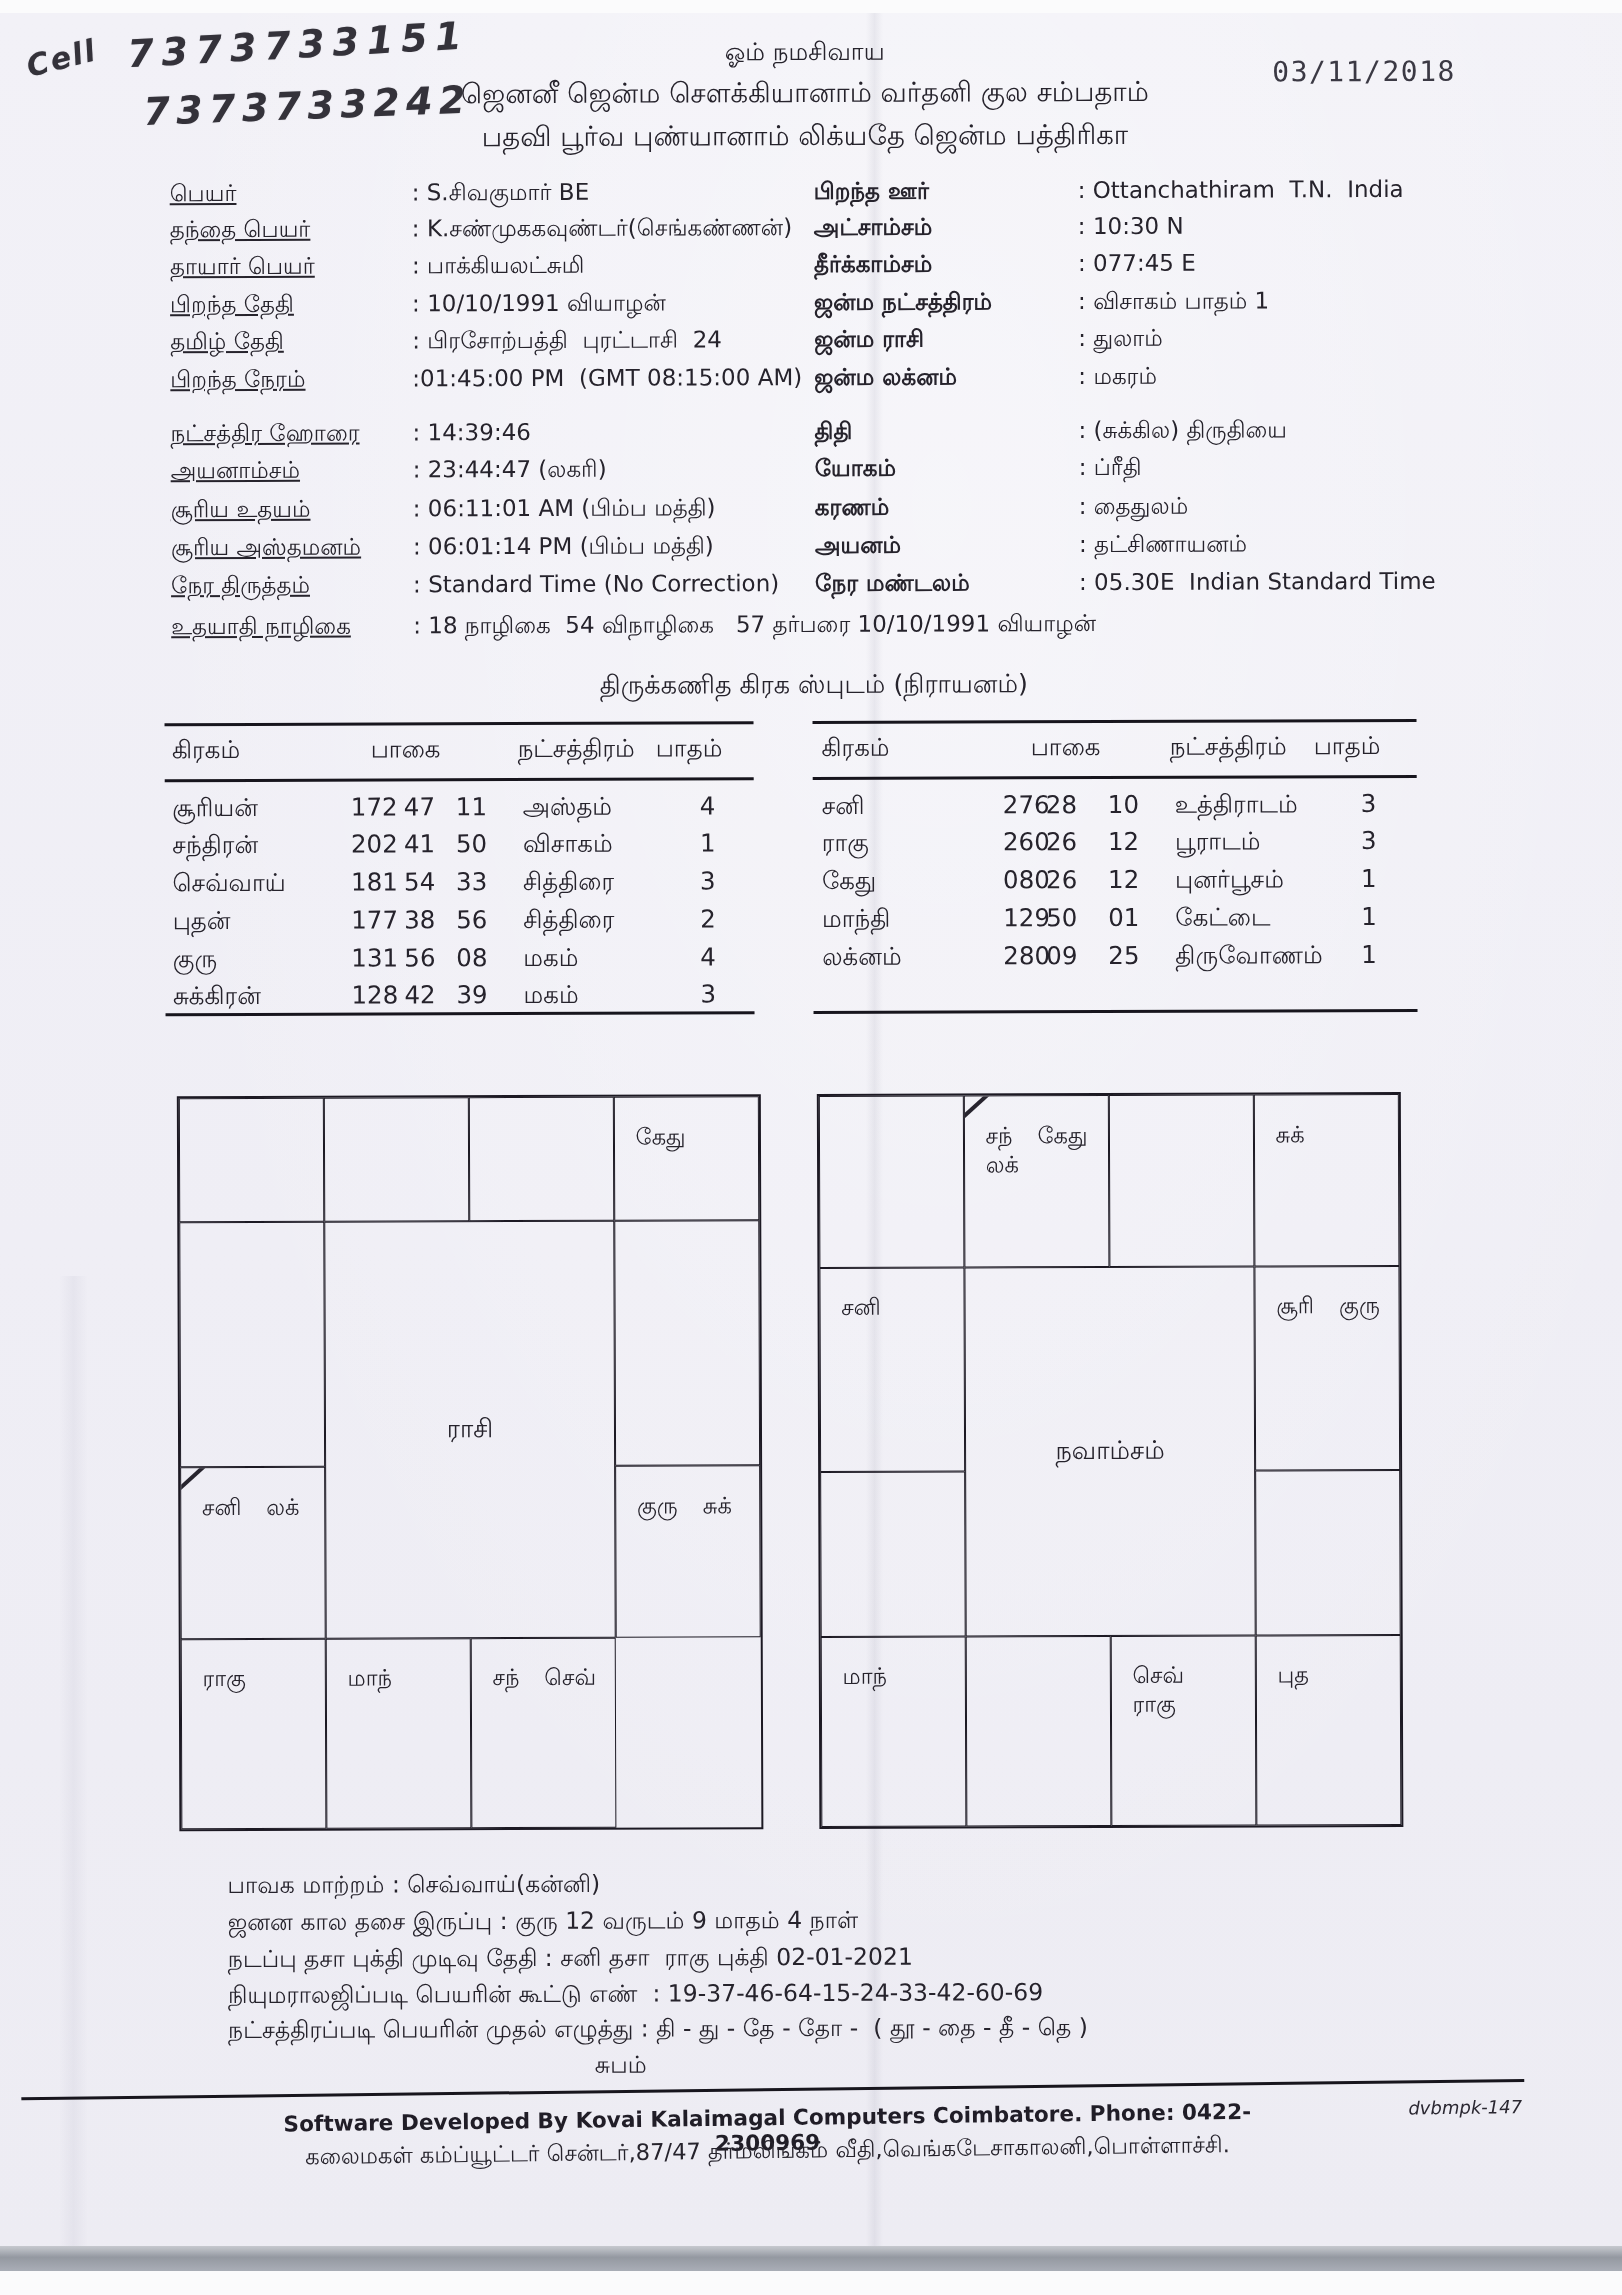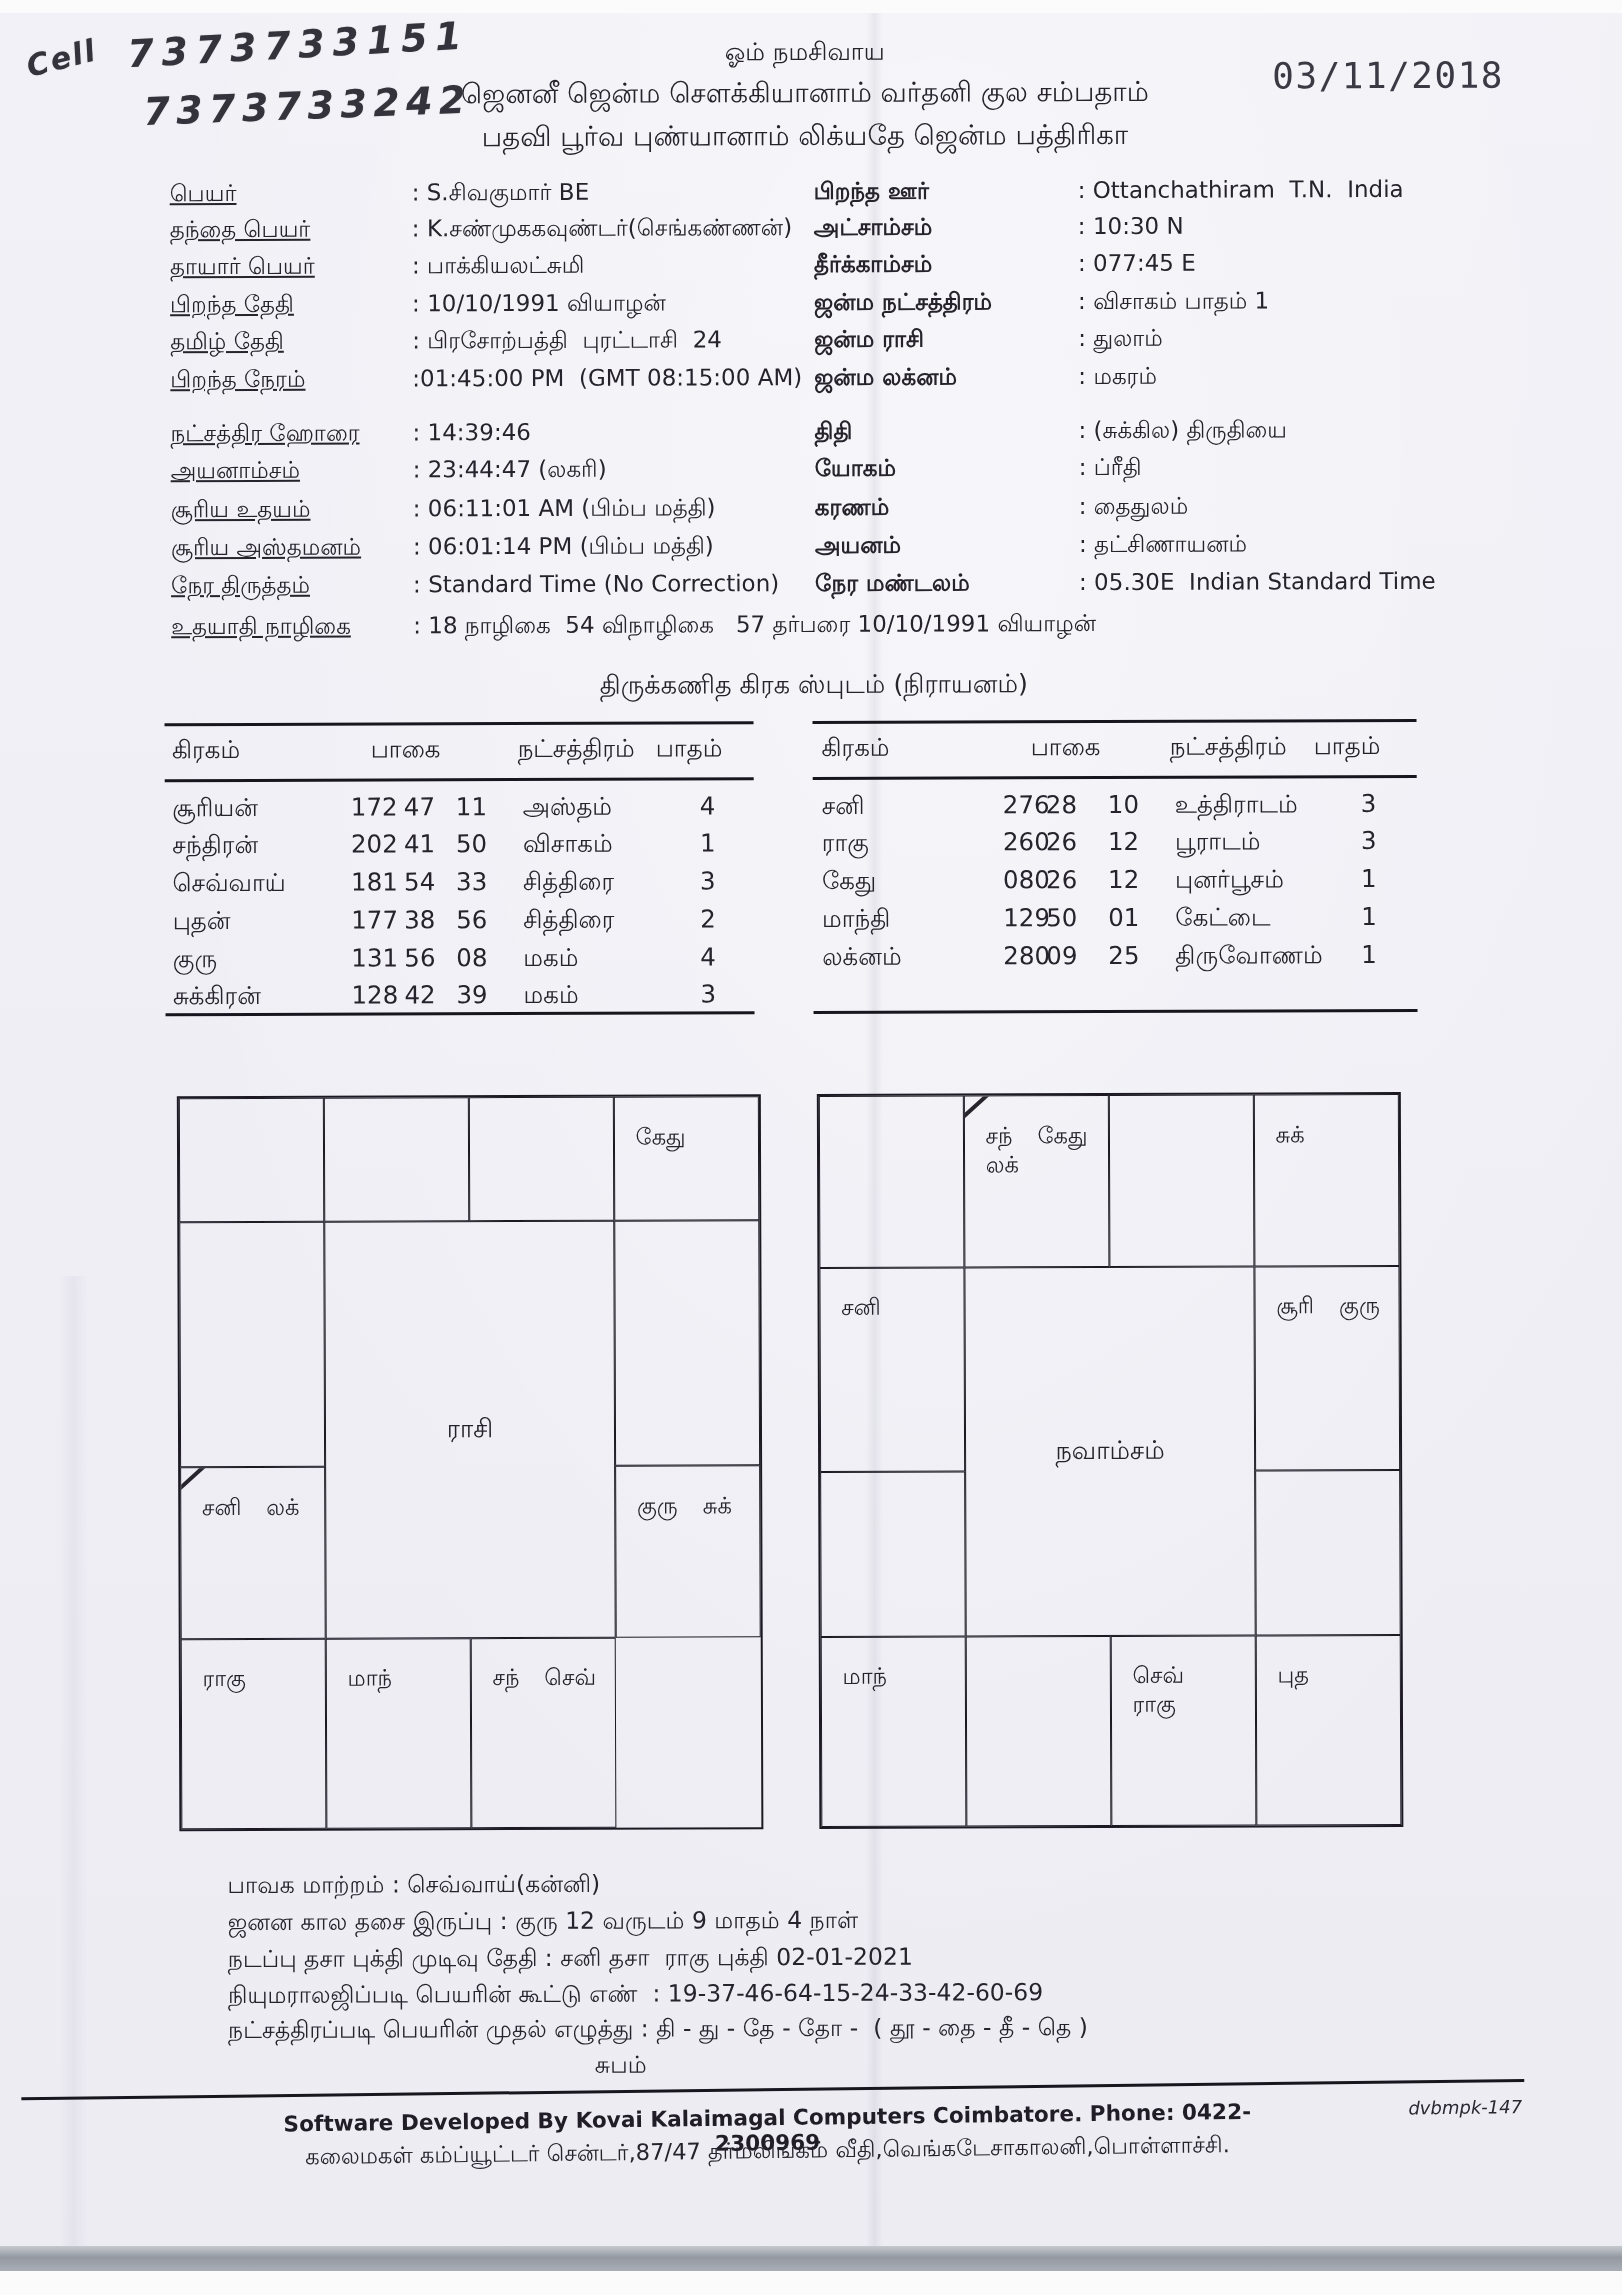--- a/index.html
+++ b/index.html
@@ -27,21 +27,21 @@
     background:linear-gradient(180deg,#c3c6cc 0%, #8b9099 45%, #a2a7b0 100%); opacity:0.92;
   }
   .content { position:absolute; inset:0; transform:rotate(-0.2deg); transform-origin:50% 0; }
 
   
   .hw { position:absolute; color:#34323a; font-style:italic; font-weight:bold;
         text-shadow:0 0 1px rgba(40,40,50,0.35); white-space:pre; }
   .hw-cell   { left:25.5px;  top:38px;  font-size:30px; transform:rotate(-14deg); letter-spacing:2px;}
   .hw-phone1 { left:127px; top:20.6px;  font-size:38px; transform:rotate(-3deg); letter-spacing:7.8px;}
   .hw-phone2 { left:143px; top:82px; font-size:38px; transform:rotate(-2deg); letter-spacing:6.4px;}
-  .scan-date { position:absolute; left:1272px; top:57px; font-size:36px; letter-spacing:1.5px;
+  .scan-date { position:absolute; left:1272px; top:57px; font-size:28px; letter-spacing:1.5px;
                font-family:"DejaVu Sans Mono", monospace; color:#3b3944; }
 
   
   .hdr { position:absolute; left:422px; top:37px; width:765px; text-align:center; }
   .hdr .om    { font-size:24.5px; }
   .hdr .sl    { font-size:27.5px; margin-top:6.9px; }
 
   
   .d-row { position:absolute; left:0; width:1623px; height:35px; font-size:23px; }
   .d-row span { position:absolute; white-space:pre; }

